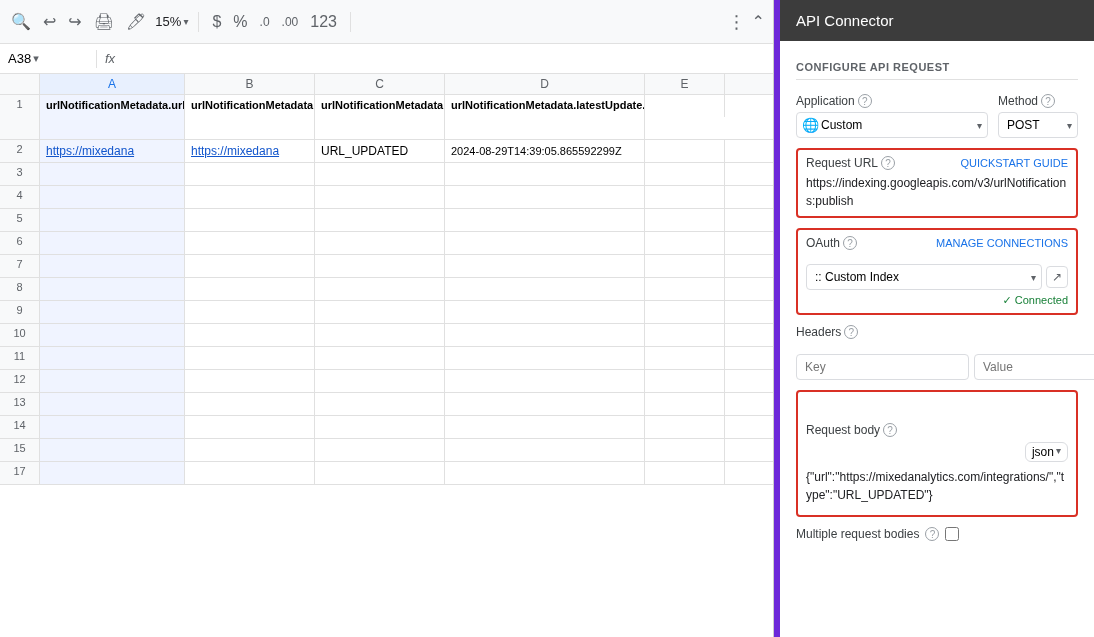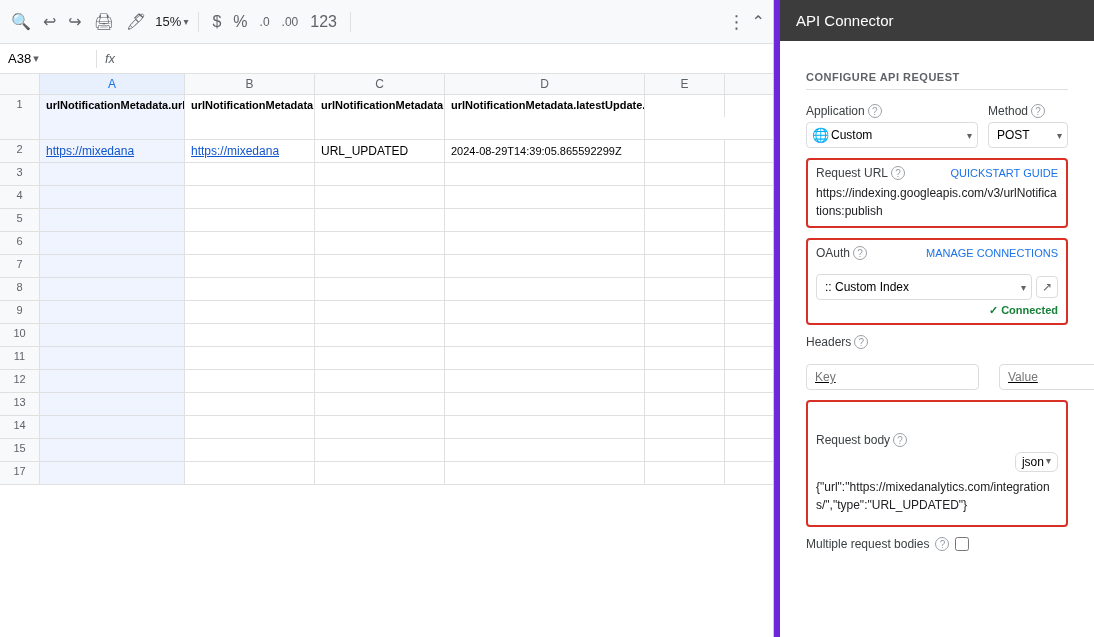--- a/index.html
+++ b/index.html
@@ -196,21 +196,21 @@
       border-bottom: 2px solid transparent;
       margin-bottom: -2px;
     }
     .api-tab.active {
       color: #1a73e8;
       border-bottom-color: #1a73e8;
       font-weight: 500;
     }
 
     .api-panel-body {
-      padding: 26px;
+      padding: 16px;
       display: flex;
       flex-direction: column;
       gap: 10px;
     }
 
     .config-section-header {
       font-size: 11px;
       font-weight: bold;
       color: #5f6368;
       letter-spacing: 0.5px;
@@ -347,28 +347,26 @@
       justify-content: center;
       font-size: 12px;
       cursor: pointer;
       color: #5f6368;
     }
     .connected-status {
       font-size: 11px;
       color: #188038;
       text-align: right;
       padding-top: 4px;
-      font-weight: bold;
     }
 
     
     .headers-row {
       display: flex;
-      gap: 20px;
-      text-decoration: underline;
+      gap: 5px;
     }
     .header-input {
       flex: 1;
       border: 1px solid #dadce0;
       border-radius: 4px;
       padding: 5px 8px;
       font-size: 12px;
       color: #9aa0a6;
     }
 

